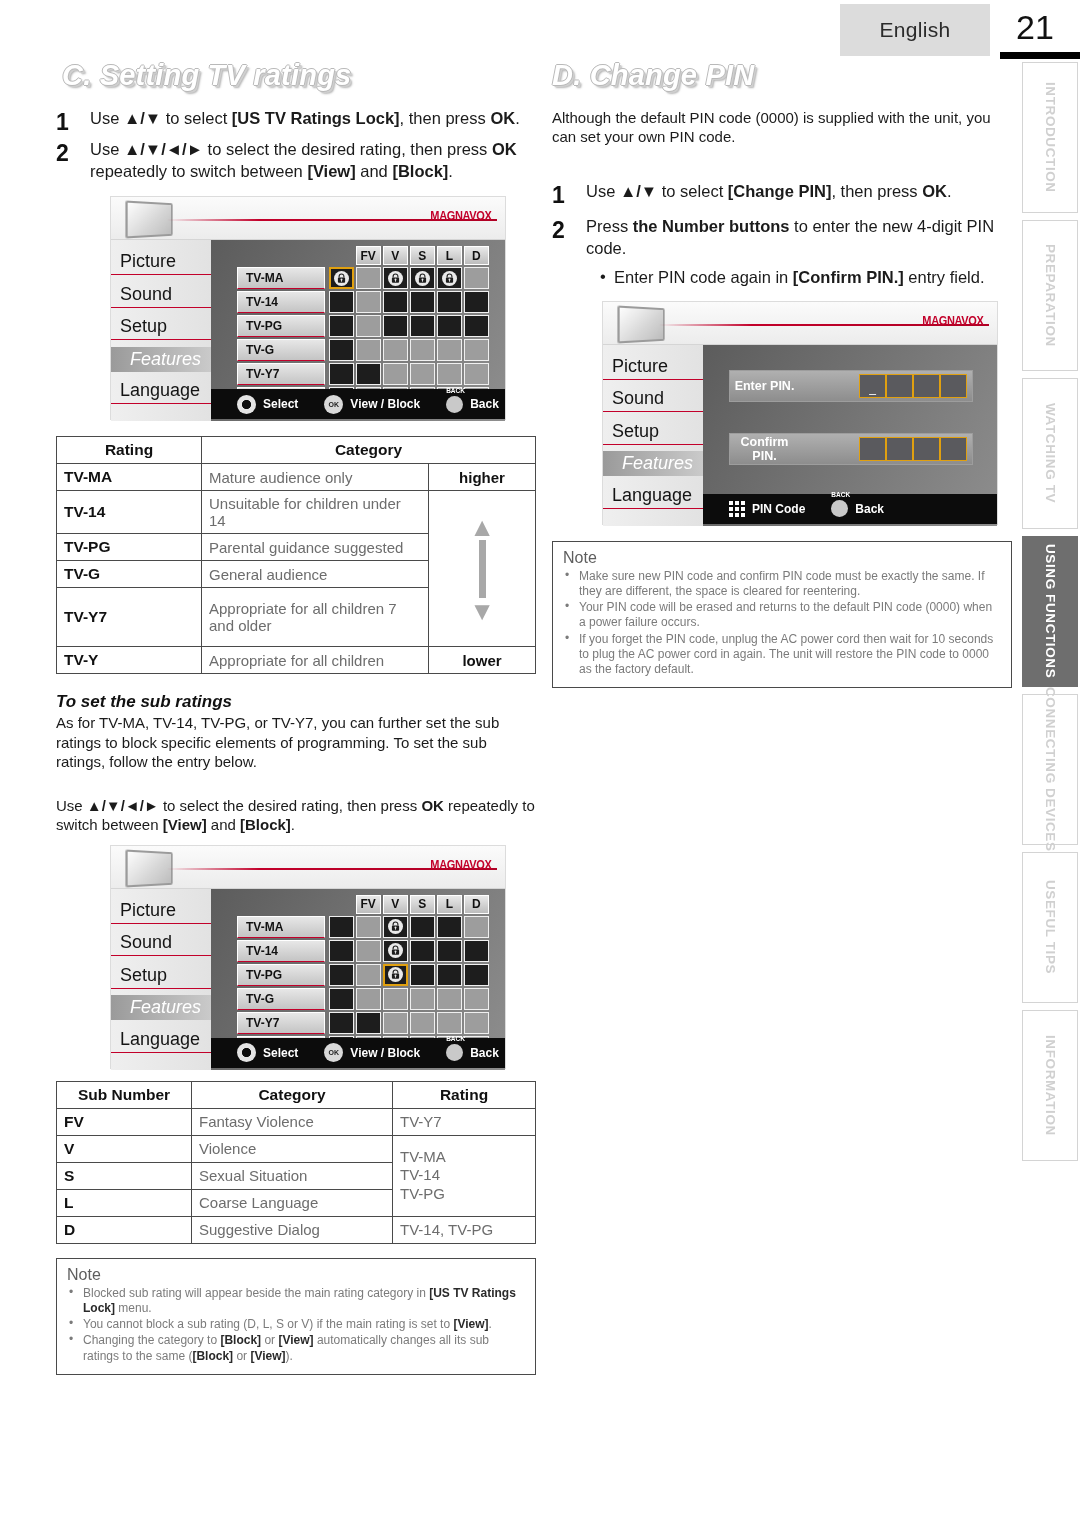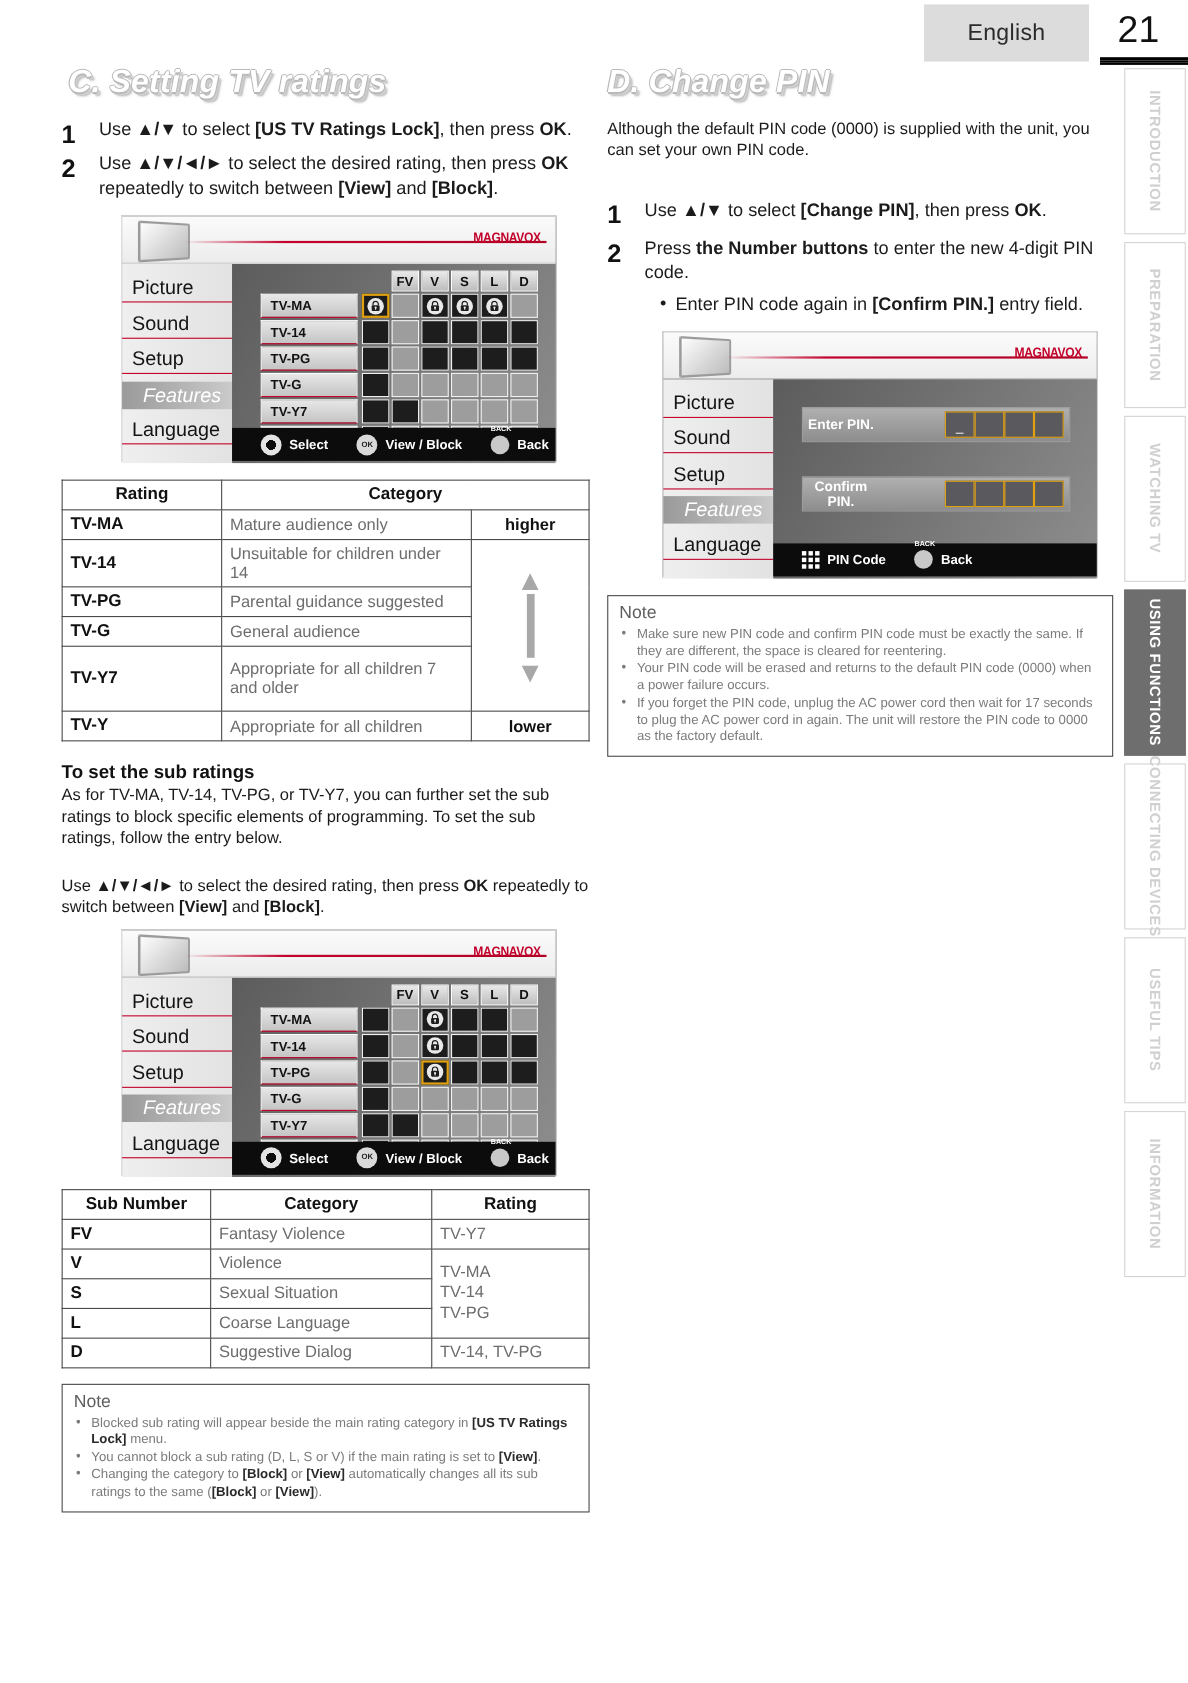--- a/index.html
+++ b/index.html
@@ -159,21 +159,21 @@
 
   
   .note{border:1px solid #4a4a4a;padding:7px 10px 9px 10px;box-sizing:border-box;}
   .note-title{font-size:16px;color:#5e5e5e;margin-bottom:2px;}
   .note ul{margin:0;padding:0;list-style:none;}
   .note li{font-size:12px;line-height:1.27;color:#7b7b7b;
            position:relative;padding-left:16px;margin-bottom:1px;}
   .note li:before{content:"•";position:absolute;left:2px;top:-1px;color:#7b7b7b;}
   .note li b{color:#2a2a2a;font-weight:bold;}
 
-  .subhead{font-size:17px;font-weight:bold;color:#111;margin:0 0 1px 0;}
+  .subhead{font-size:17px;font-weight:bold;font-style:italic;color:#111;margin:0 0 1px 0;}
   .arrowglyph{font-size:14px;line-height:1;}
 </style>
 </head>
 <body>
 
 <div id="english-banner">
   <span>English</span>
 </div>
 <div id="page-number">21</div>
 <div id="page-rule"></div>
@@ -677,16 +677,16 @@
           <span>Back</span>
         </div>
       </div>
   </div>
 
   <div class="note" id="note-right" style="margin-top:16px;">
     <div class="note-title">Note</div>
     <ul>
       <li>Make sure new PIN code and confirm PIN code must be exactly the same. If they are different, the space is cleared for reentering.</li>
       <li>Your PIN code will be erased and returns to the default PIN code (0000) when a power failure occurs.</li>
-      <li>If you forget the PIN code, unplug the AC power cord then wait for 17 seconds to plug the AC power cord in again. The unit will restore the PIN code to 0000 as the factory default.</li>
+      <li>If you forget the PIN code, unplug the AC power cord then wait for 10 seconds to plug the AC power cord in again. The unit will restore the PIN code to 0000 as the factory default.</li>
     </ul>
   </div>
 </div>
 
 </body></html>

